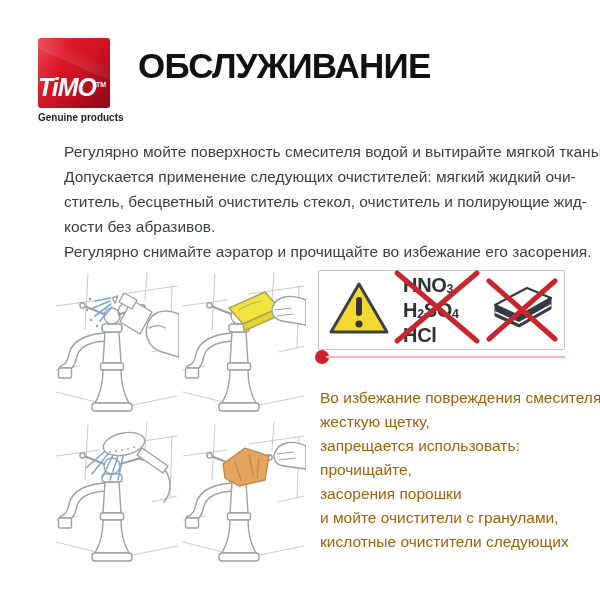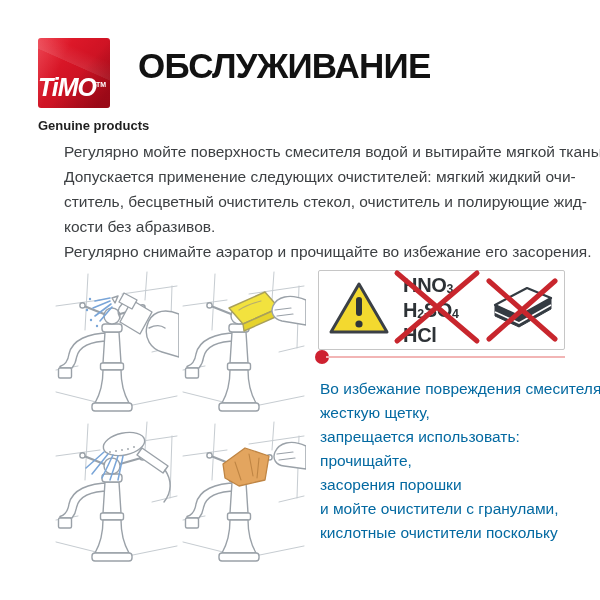--- a/index.html
+++ b/index.html
@@ -19,21 +19,21 @@
     background:
       linear-gradient(115deg, rgba(255,255,255,0.18) 0%, transparent 34%),
       linear-gradient(-48deg, rgba(110,0,10,0.38) 12%, transparent 46%),
       linear-gradient(24deg, transparent 58%, rgba(255,255,255,0.10) 58.5%, transparent 76%);
   }
   .logo-brand {
     position:absolute; left:0; right:4px; bottom:6px; text-align:center;
     color:#fff; font-weight:700; font-style:italic; font-size:25px; letter-spacing:-1px;
   }
   .logo-tm { font-size:7px; font-style:normal; vertical-align:super; letter-spacing:0; }
-  .logo-tagline { margin-top:10px; text-align:center; font-size:13px; font-weight:700; color:#1f1f1f; white-space:nowrap; }
+  .logo-tagline { margin-top:4px; text-align:center; font-size:10px; font-weight:700; color:#1f1f1f; white-space:nowrap; }
 
   
   .title {
     position:absolute; left:138px; top:46px;
     font-size:35px; line-height:40px; font-weight:800; color:#121212; letter-spacing:-0.8px; white-space:nowrap;
   }
 
   
   .intro { position:absolute; left:64px; top:139px; color:#3d4043; font-size:15.5px; line-height:25px; }
   .intro div { white-space:nowrap; }
@@ -58,21 +58,21 @@
   .chem-x { position:absolute; left:-12px; top:-7px; pointer-events:none; }
   .sponge-wrap { position:relative; margin-left:16px; flex:0 0 auto; width:74px; height:66px; }
   .sponge-x { position:absolute; left:0; top:0; }
 
   
   .divider { position:absolute; left:315px; top:350px; width:250px; height:14px; }
   .divider .dot { position:absolute; left:0; top:0; width:14px; height:14px; border-radius:50%; background:#ce2130; }
   .divider .line { position:absolute; left:11px; top:6px; right:0; height:1.6px; background:#f2b5b5; }
 
   
-  .rules { position:absolute; left:320px; top:377px; color:#0369a1; font-size:15.5px; line-height:24px; }
+  .rules { position:absolute; left:320px; top:386px; color:#a16207; font-size:15.5px; line-height:24px; }
   .rules div { white-space:nowrap; }
 
   .hidden-defs { position:absolute; width:0; height:0; }
 </style>
 </head>
 <body>
 
 <svg class="hidden-defs" aria-hidden="true">
   <defs>
     <g id="faucet-g" fill="none" stroke="#9aa1a8" stroke-width="1.4" stroke-linecap="round" stroke-linejoin="round">
@@ -229,14 +229,14 @@
   <div class="line"></div>
 </div>
 
 <div class="rules">
   <div>Во избежание повреждения смесителя</div>
   <div>жесткую щетку,</div>
   <div>запрещается использовать:</div>
   <div>прочищайте,</div>
   <div>засорения порошки</div>
   <div>и мойте очистители с гранулами,</div>
-  <div>кислотные очистители поскольку</div>
+  <div>кислотные очистители следующих</div>
 </div>
 
 </body></html>

